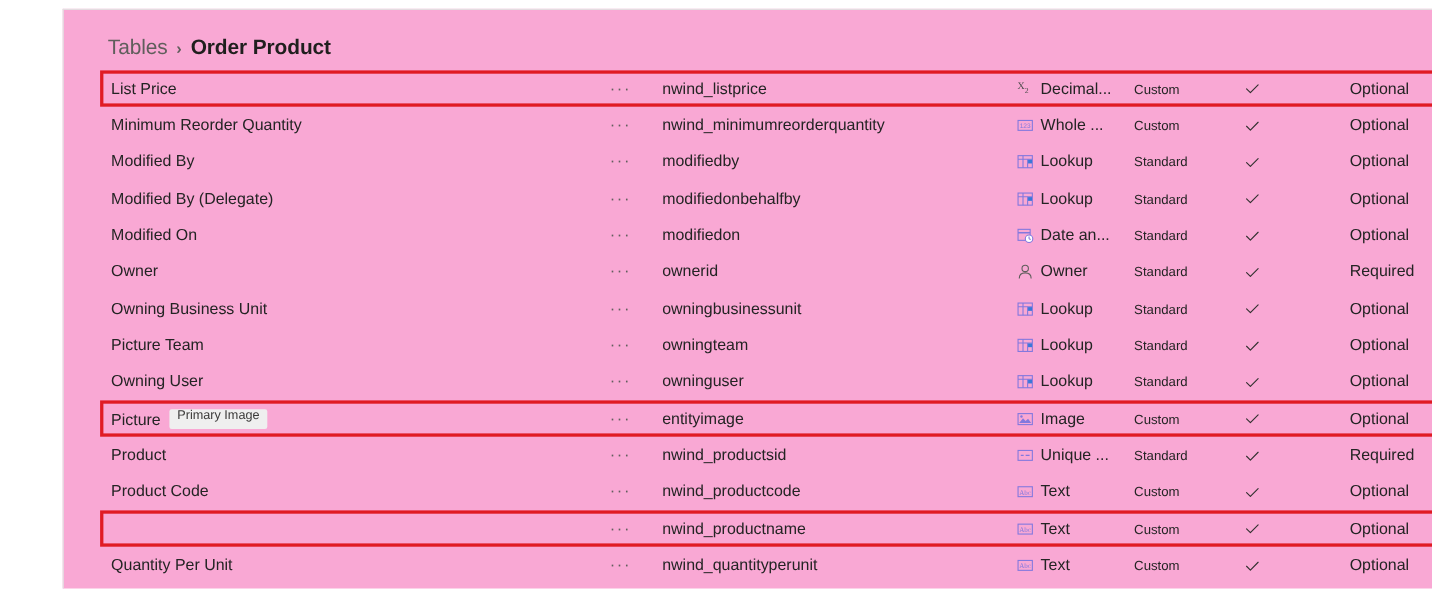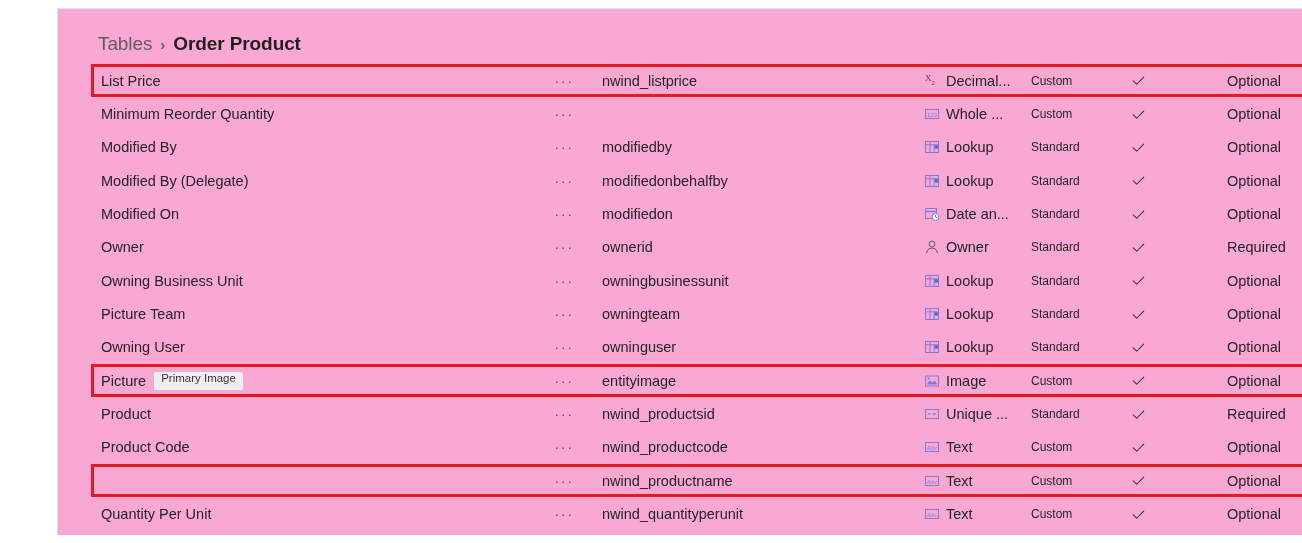--- a/index.html
+++ b/index.html
@@ -91,21 +91,21 @@
     bottom: 0px;
     border: 3px solid #e01b24;
     box-sizing: border-box;
     pointer-events: none;
   }
 
   .c-display {
     position: absolute;
     left: 20px;
     display: flex;
-    align-items: center;
+    align-items: flex-end;
     gap: 8px;
     white-space: nowrap;
   }
   .c-display .txt {
     font-size: 14.5px;
     color: #242424;
   }
   .badge {
     display: inline-block;
     background: #efefef;
@@ -243,20 +243,21 @@
                 <path d="M2.4 8.3 L6.1 12 L13.6 4.4" fill="none" stroke="#323130" stroke-width="1.1" stroke-linecap="round" stroke-linejoin="round"></path>
               </svg>
             </span>
           </div>
         </div>
         <div class="row">
           <div class="c-display">
             <span class="txt">Minimum Reorder Quantity</span>
           </div>
           <div class="c-ellipsis">···</div>
+          <div class="c-logical">nwind_minimumreorderquantity</div>
           <div class="c-type">
             <span class="ticon">
               <svg width="16" height="16" viewBox="0 0 16 16">
                 <rect x="1.5" y="3.5" width="13" height="9" fill="none" stroke="#8378de" stroke-width="1"></rect>
                 <text x="3" y="10.5" font-family="Liberation Sans, sans-serif" font-size="6" fill="#8378de">123</text>
               </svg>
             </span>
             <span class="tlabel">Whole ...</span>
           </div>
           <div class="c-ctype">Custom</div>

